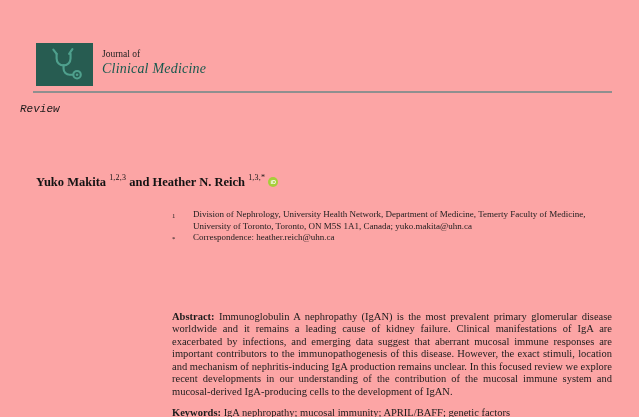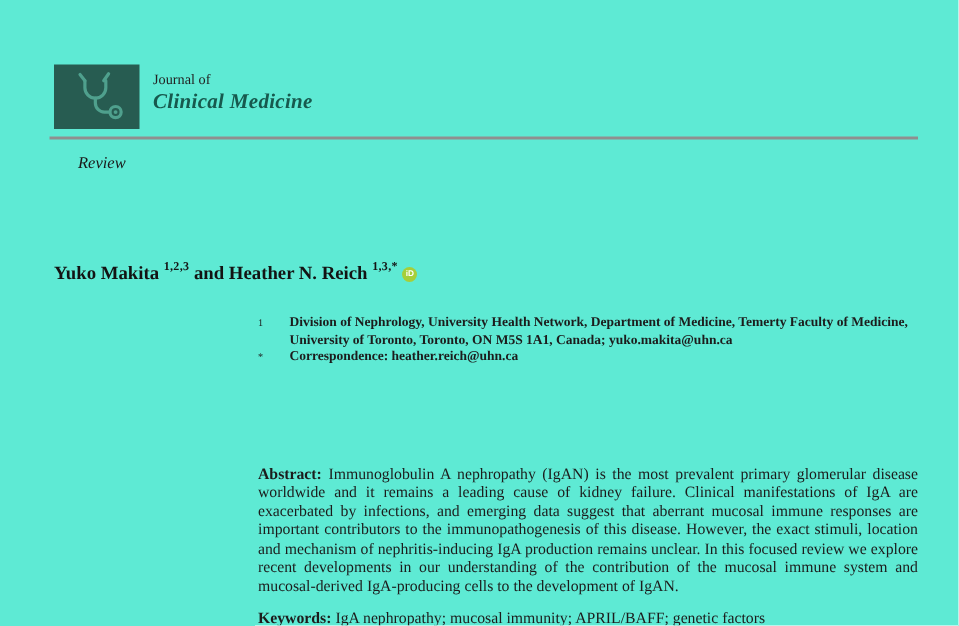--- a/index.html
+++ b/index.html
@@ -1,50 +1,50 @@
 <!DOCTYPE html>
 <html><head>
 <meta charset="utf-8">
 <style>
   html,body{margin:0;padding:0;background:#ffffff;}
   .page{
     position:relative;
     width:639px;height:417px;
-    background:#5eead4;
+    background:#fca5a5;
     font-family:"Liberation Serif", serif;
     color:#1c1c1c;
     overflow:hidden;
   }
 
   
   .journal-logo{position:absolute;left:36px;top:43px;display:flex;align-items:flex-start;}
   .logo-square{width:57px;height:43px;background:#275C51;display:flex;align-items:center;justify-content:center;}
   .journal-name{margin-left:9px;padding-top:7px;line-height:1;}
   .journal-of{font-size:9.5px;color:#222;margin-bottom:2px;}
-  .journal-main{font-size:14px;font-weight:bold;font-style:italic;color:#17594E;letter-spacing:.2px;}
+  .journal-main{font-size:14px;font-weight:normal;font-style:italic;color:#17594E;letter-spacing:.2px;}
 
   .mdpi-logo{position:absolute;right:27px;top:46px;}
 
   .header-rule{position:absolute;left:33px;right:27px;top:91px;height:2px;background:#8f8f8f;}
 
   
-  .article-type{position:absolute;left:52px;top:103px;font-style:italic;font-size:11px;color:#1a1a1a;}
+  .article-type{position:absolute;left:20px;top:103px;font-style:italic;font-size:11px;color:#1a1a1a;font-family:Liberation Mono, monospace;}
   .article-title{position:absolute;left:35px;top:115px;width:560px;
     font-size:20.5px;font-weight:bold;line-height:22.5px;color:#131313;letter-spacing:.1px;}
   .authors{position:absolute;left:36px;top:173px;font-size:12.5px;font-weight:bold;color:#131313;}
-  .authors sup{font-size:8px;font-weight:bold;vertical-align:6px;letter-spacing:.2px;}
+  .authors sup{font-size:8px;font-weight:normal;vertical-align:6px;letter-spacing:.2px;}
   .orcid{display:inline-block;width:10px;height:10px;border-radius:50%;background:#A6CE39;
     color:#fff;font-family:"Liberation Sans",sans-serif;font-size:5.5px;font-weight:bold;
     line-height:10px;text-align:center;vertical-align:2px;margin-left:3px;}
 
   
   .aff-block{position:absolute;left:172px;top:209px;width:440px;font-size:9px;line-height:11.6px;color:#1c1c1c;}
   .aff-row{display:flex;}
   .aff-marker{flex:none;width:21px;font-size:6.8px;padding-top:1px;}
-  .aff-text{flex:1;font-weight:bold;}
+  .aff-text{flex:1;}
 
   .abstract{position:absolute;left:172px;top:300px;width:440px;
     font-size:10.5px;line-height:12.6px;text-align:justify;color:#1c1c1c;}
   .keywords{position:absolute;left:172px;top:396px;width:440px;font-size:10.5px;line-height:12.6px;color:#1c1c1c;}
   b{font-weight:bold;}
 </style>
 </head>
 <body>
 
 <div class="page">

